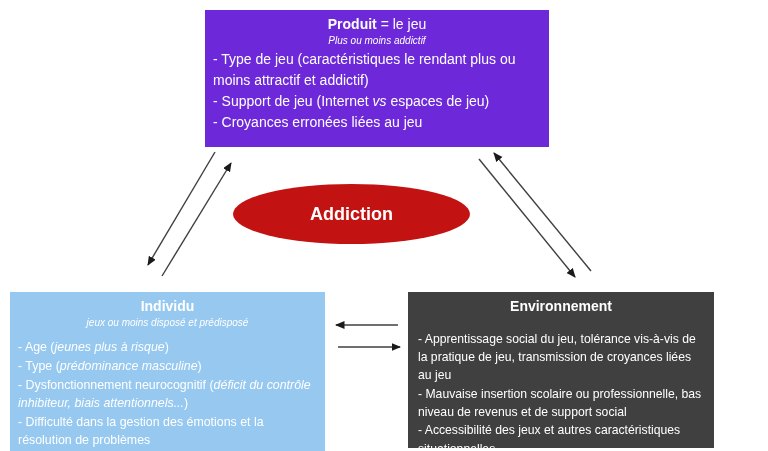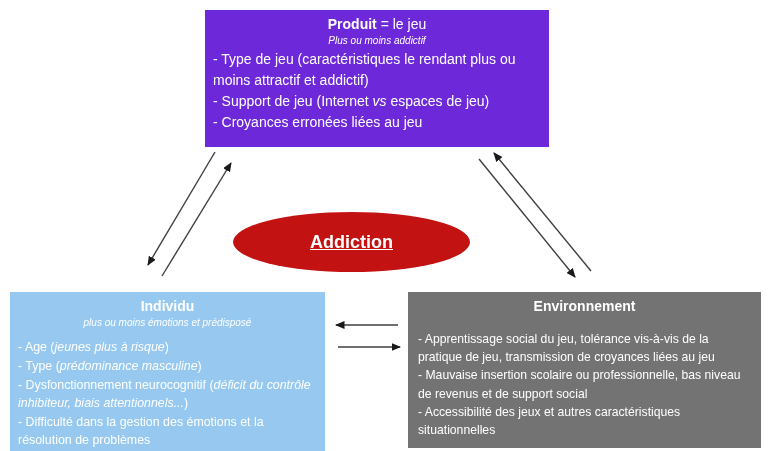--- a/index.html
+++ b/index.html
@@ -4,33 +4,33 @@
 <style>
   html,body { margin:0; padding:0; background:#ffffff; }
   .canvas {
     position:relative; width:768px; height:451px; background:#ffffff;
     font-family:"Liberation Sans", sans-serif; overflow:hidden;
   }
   .arrows { position:absolute; left:0; top:0; width:768px; height:451px; pointer-events:none; }
   .box { position:absolute; color:#ffffff; box-sizing:border-box; }
   .box-produit { left:205px; top:10px;  width:344px; height:137px; background:#6d28d9; }
   .box-individu { left:10px;  top:292px; width:315px; height:196px; background:#96C8F0; }
-  .box-environnement { left:408px; top:292px; width:353px; height:156px; background:#737373; }
+  .box-environnement { left:408px; top:292px; width:306px; height:156px; background:#404040; }
   .box-title { text-align:center; font-size:14px; font-weight:bold; padding-top:5px; line-height:1.35; }
   .box-title .title-rest { font-weight:normal; }
   .box-subtitle { text-align:center; font-size:10px; font-style:italic; line-height:1.35; }
   .bullets { padding:2px 8px 0 8px; font-size:14px; line-height:1.5; }
   .box-individu .bullets { margin-top:9px; font-size:12.4px; padding:0 8px; }
   .box-environnement .bullets { margin-top:14px; font-size:12.2px; padding:0 10px; }
   .bullet em { font-style:italic; }
   .ellipse {
-    position:absolute; left:233px; top:212px; width:237px; height:60px;
+    position:absolute; left:233px; top:184px; width:237px; height:60px;
     background:#C31212; border-radius:50%;
     display:flex; align-items:center; justify-content:center;
-    color:#ffffff; font-weight:bold; font-size:18px;text-decoration:underline;
+    color:#ffffff; font-weight:bold; font-size:18px;
   }
 </style>
 </head>
 <body>
 
 <div class="canvas">
 
   <svg class="arrows" viewBox="0 0 768 451">
     <defs>
       <marker id="ah" markerWidth="11" markerHeight="9" refX="8.5" refY="4" orient="auto" markerUnits="userSpaceOnUse">
@@ -54,21 +54,21 @@
       <div class="bullet"><span>- Croyances erronées liées au jeu</span><em></em><span></span></div>
     </div>
   </div>
 
   <div class="ellipse">
     <span>Addiction</span>
   </div>
 
   <div class="box box-individu">
     <div class="box-title">Individu</div>
-    <div class="box-subtitle">plus ou moins émotions et prédisposé</div>
+    <div class="box-subtitle">jeux ou moins disposé et prédisposé</div>
     <div class="bullets">
       <div class="bullet"><span>- Age (</span><em>jeunes plus à risque</em><span>)</span></div>
       <div class="bullet"><span>- Type (</span><em>prédominance masculine</em><span>)</span></div>
       <div class="bullet"><span>- Dysfonctionnement neurocognitif (</span><em>déficit du contrôle inhibiteur, biais attentionnels...</em><span>)</span></div>
       <div class="bullet"><span>- Difficulté dans la gestion des émotions et la résolution de problèmes</span><em></em><span></span></div>
     </div>
   </div>
 
   <div class="box box-environnement">
     <div class="box-title">Environnement</div>

